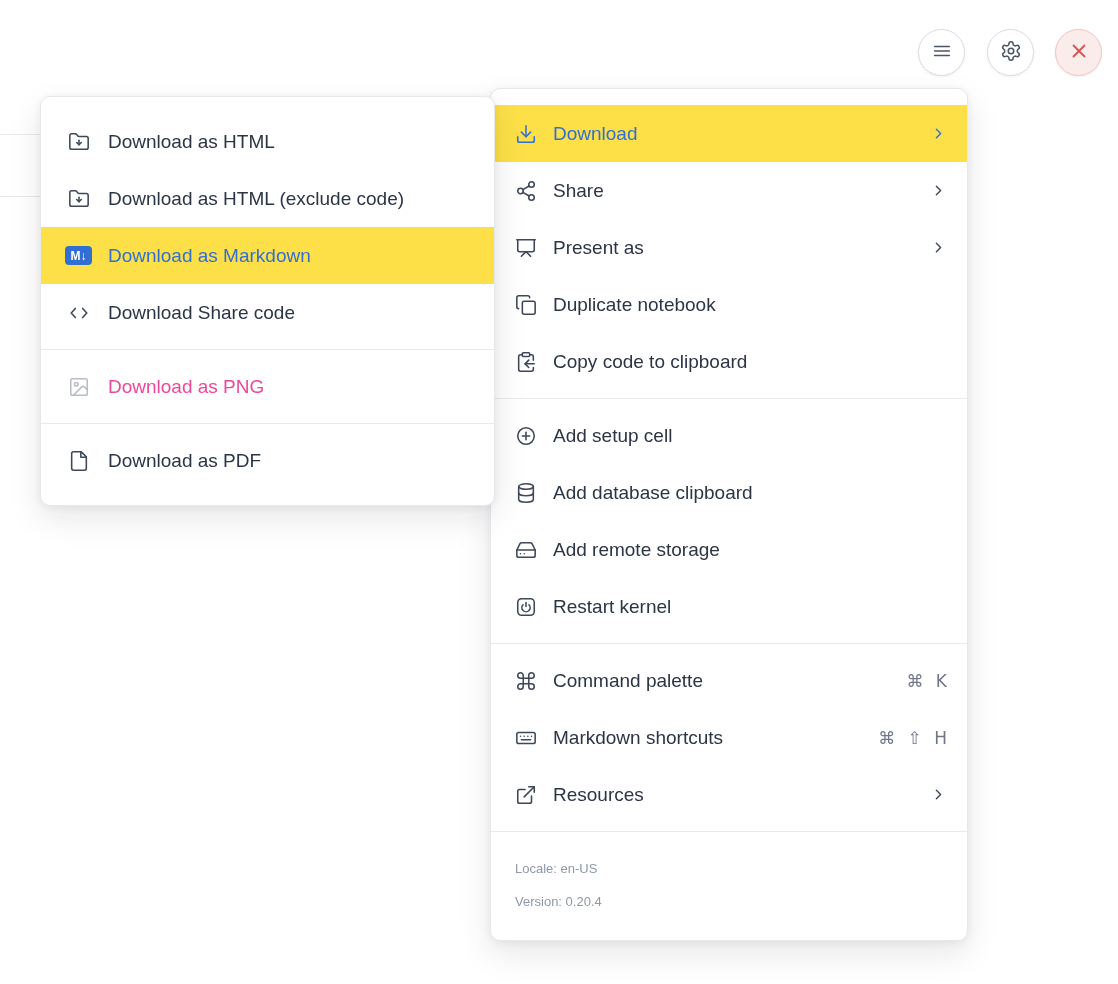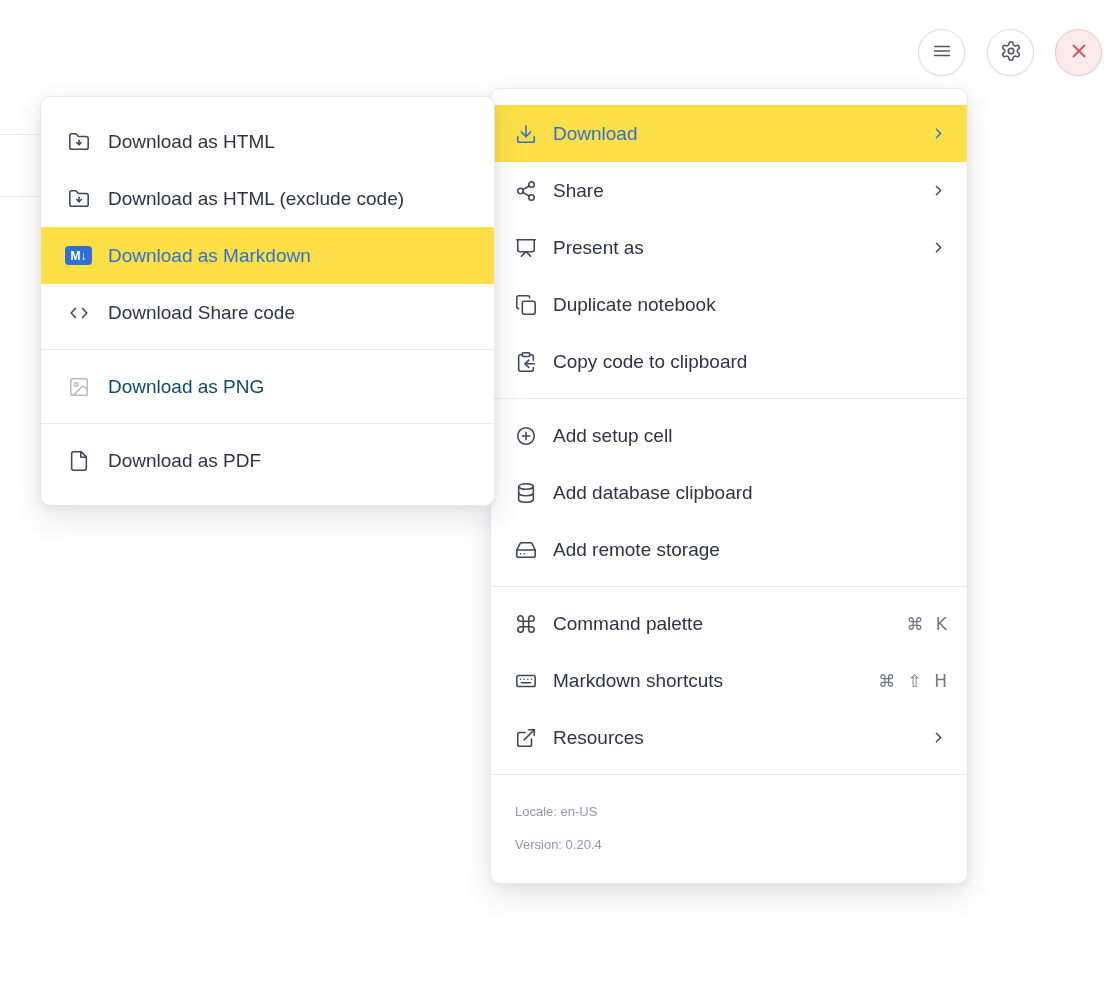--- a/index.html
+++ b/index.html
@@ -36,21 +36,21 @@
   .submenu-panel .menu-item .icon-wrap{width:27px;}
   .menu-item svg{width:22px;height:22px;stroke:currentColor;fill:none;stroke-width:1.7;stroke-linecap:round;stroke-linejoin:round;display:block;}
   .menu-item .label{flex:1;white-space:nowrap;overflow:hidden;}
   .menu-item .chevron{width:18px;display:flex;justify-content:flex-end;color:#3e4859;}
   .menu-item .chevron svg{width:17px;height:17px;stroke-width:2;}
   .menu-item .shortcut{
     font-family:"DejaVu Sans",sans-serif;font-size:17px;color:#6f7787;word-spacing:7px;white-space:nowrap;
   }
   .menu-item.highlighted{background:#fde047;color:#3170d2;}
   .menu-item.highlighted .icon-wrap,.menu-item.highlighted .chevron{color:#3170d2;}
-  .menu-item.disabled{color:#0c4a6e;cursor:default;}
+  .menu-item.disabled{color:#ec4899;cursor:default;}
   .menu-item.disabled .icon-wrap{color:#b8bdc7;}
   .separator{height:1px;background:#e8eaee;margin:8px 0;}
 
   .md-badge{
     width:27px;height:19px;border-radius:4px;background:#3170d2;color:#ffffff;
     font-size:12px;font-weight:bold;display:flex;align-items:center;justify-content:center;
     letter-spacing:0;line-height:1;
   }
 
   .menu-footer{padding:12px 24px 6px;}
@@ -192,20 +192,30 @@
       <svg viewBox="0 0 24 24">
           <line x1="22" y1="12" x2="2" y2="12"></line>
           <path d="M5.45 5.11 2 12v6a2 2 0 0 0 2 2h16a2 2 0 0 0 2-2v-6l-3.45-6.89A2 2 0 0 0 16.76 4H7.24a2 2 0 0 0-1.79 1.11z"></path>
           <line x1="6" y1="16" x2="6.01" y2="16"></line>
           <line x1="10" y1="16" x2="10.01" y2="16"></line>
         </svg>
     </span>
     <span class="label">Add remote storage</span>
   </div>
 
+  <div class="menu-item">
+    <span class="icon-wrap">
+      <svg viewBox="0 0 24 24">
+          <rect x="3" y="3" width="18" height="18" rx="4"></rect>
+          <path d="M12 7v4.5"></path>
+          <path d="M8.8 9.5a4.5 4.5 0 1 0 6.4 0"></path>
+        </svg>
+    </span>
+    <span class="label">Restart kernel</span>
+  </div>
 
   <div class="separator"></div>
 
   <div class="menu-item">
     <span class="icon-wrap">
       <svg viewBox="0 0 24 24">
           <path d="M15 6v12a3 3 0 1 0 3-3H6a3 3 0 1 0 3 3V6a3 3 0 1 0-3 3h12a3 3 0 1 0-3-3"></path>
         </svg>
     </span>
     <span class="label">Command palette</span>

